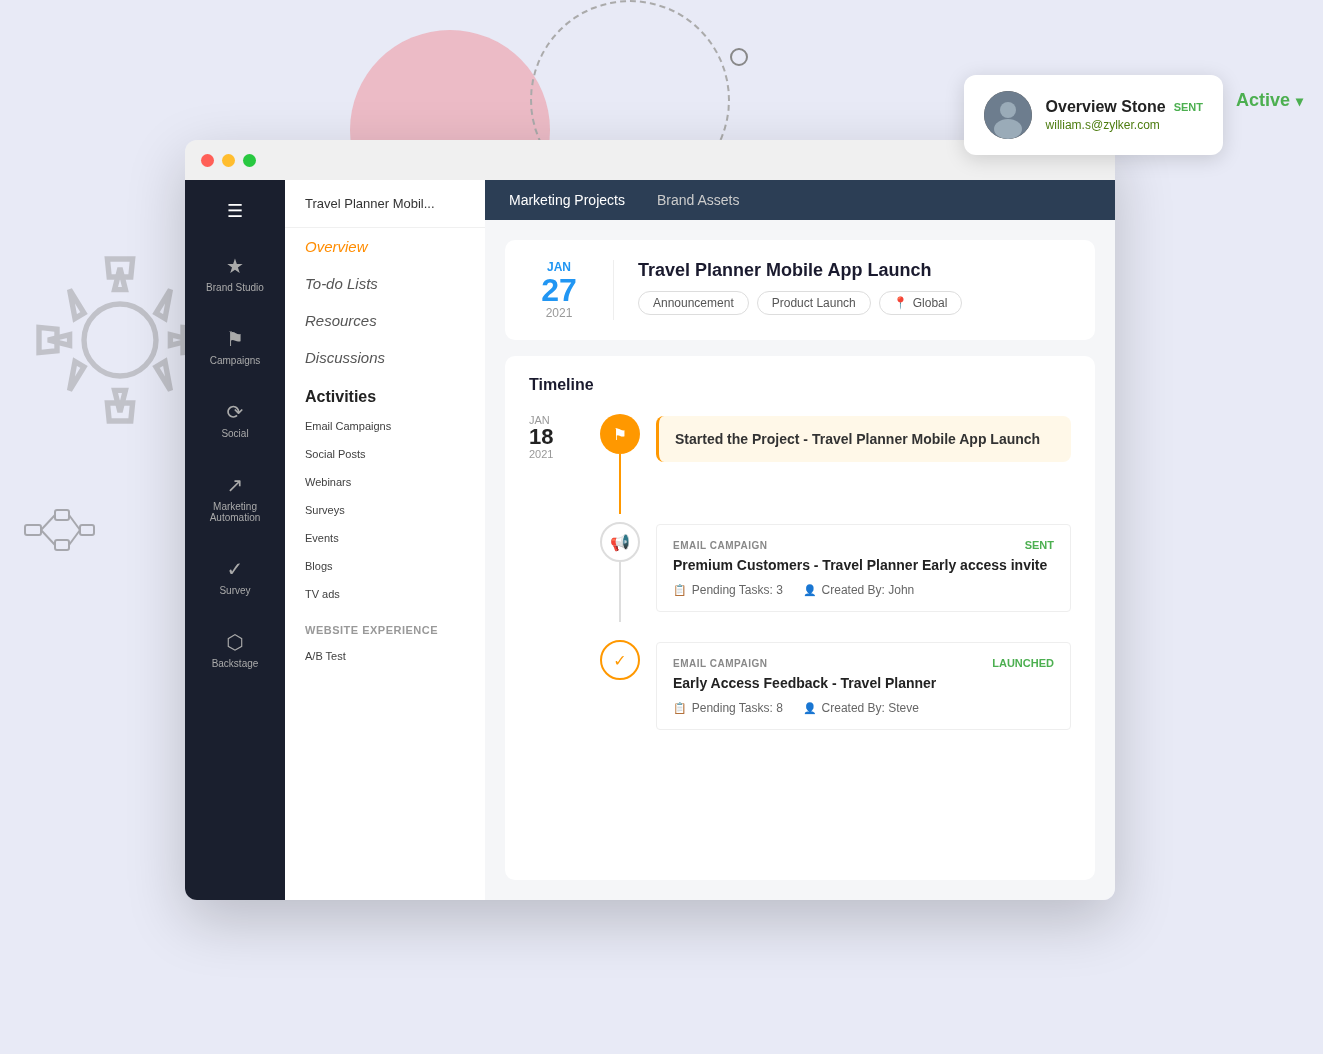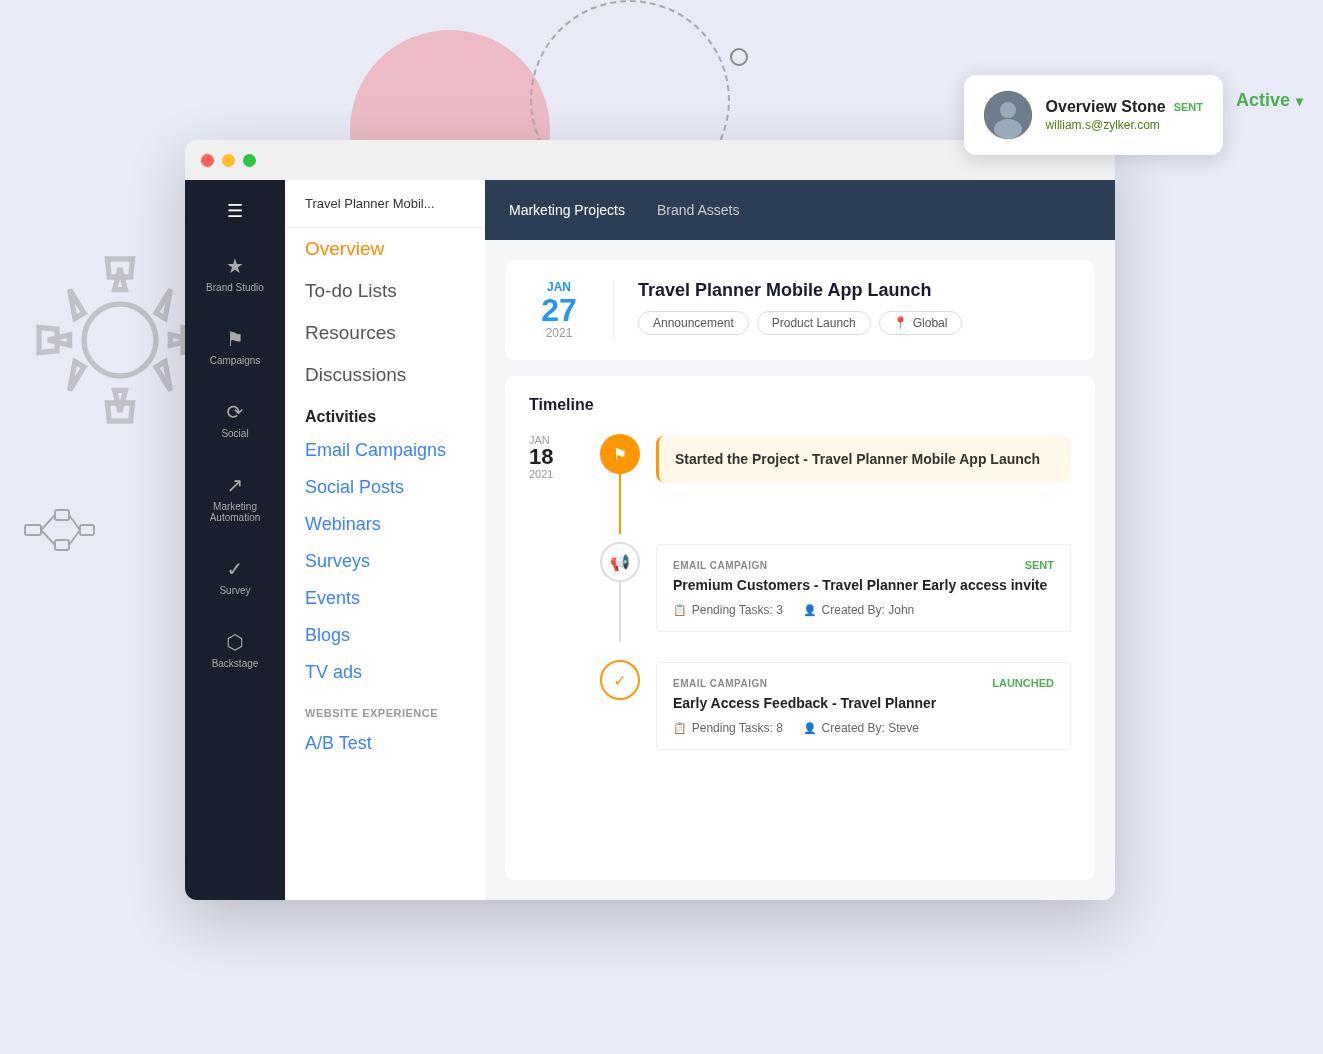--- a/index.html
+++ b/index.html
@@ -138,60 +138,61 @@
     .sidebar-nav .project-item {
       padding: 16px 20px;
       font-size: 13px;
       color: #333;
       cursor: pointer;
       border-bottom: 1px solid #f0f0f0;
     }
 
     .sidebar-nav .nav-link {
       padding: 10px 20px;
-      font-size: 19px;
+      font-size: 15px;
       color: #555;
       cursor: pointer;
+      font-style: italic;
     }
     .sidebar-nav .nav-link.active { color: #ff8c00; font-weight: 500; }
 
     .sidebar-nav .section-title {
       padding: 16px 20px 6px;
       font-size: 11px;
       font-weight: 600;
       color: #999;
       text-transform: uppercase;
       letter-spacing: 0.5px;
     }
     .sidebar-nav .activities-title {
       padding: 12px 20px 6px;
       font-size: 16px;
       font-weight: 600;
       color: #222;
     }
     .sidebar-nav .activities-link {
       padding: 8px 20px;
-      font-size: 18px;
-      color: #3b82f6;
+      font-size: 11px;
+      color: #404040;
       cursor: pointer;
     }
 
     
     .main-content {
       flex: 1;
       background: #f5f6f8;
       display: flex;
       flex-direction: column;
       overflow: hidden;
     }
 
     
     .top-nav {
       background: #2c3e55;
-      height: 60px;
+      height: 40px;
       display: flex;
       align-items: center;
       padding: 0 24px;
       gap: 32px;
     }
     .top-nav-item {
       color: #ccc;
       font-size: 14px;
       cursor: pointer;
       padding: 4px 0;

